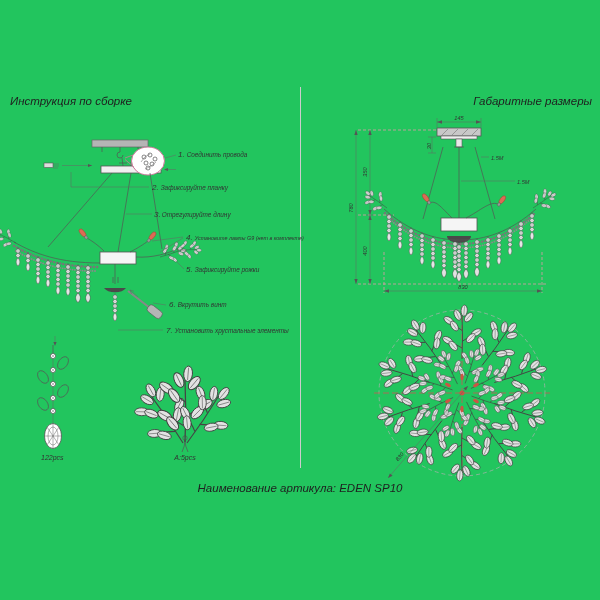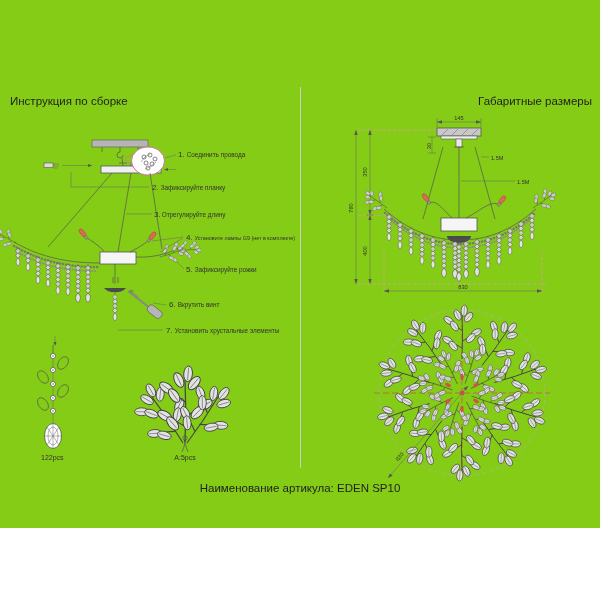--- a/index.html
+++ b/index.html
@@ -1,17 +1,17 @@
 <!DOCTYPE html>
 <html><head>
 <meta charset="utf-8">
 <style>
   html,body{margin:0;padding:0;background:#ffffff;}
-  .sheet{position:relative;width:600px;height:528px;background:#84cc16;overflow:hidden;
-         font-family:"Liberation Sans", sans-serif;}
+  .sheet{position:relative;width:600px;height:600px;background:#22c55e;overflow:hidden;
+         font-family:"Liberation Sans", sans-serif;font-style:italic;}
   svg text{font-family:"Liberation Sans", sans-serif;fill:#2e2e2e;}
   .title{font-size:11.5px;fill:#1f1f1f;}
   .cap{font-size:11.5px;fill:#1f1f1f;}
   .stepnum{font-size:8px;fill:#333;}
   .steptxt{font-size:6.4px;fill:#333;}
   .steptxt-sm{font-size:5.4px;fill:#333;}
   .dim{font-size:5.6px;fill:#333;}
   .pcs{font-size:7px;fill:#333;}
   .ln{stroke:#555;stroke-width:0.7;fill:none;}
   .thin{stroke:#666;stroke-width:0.5;fill:none;}

